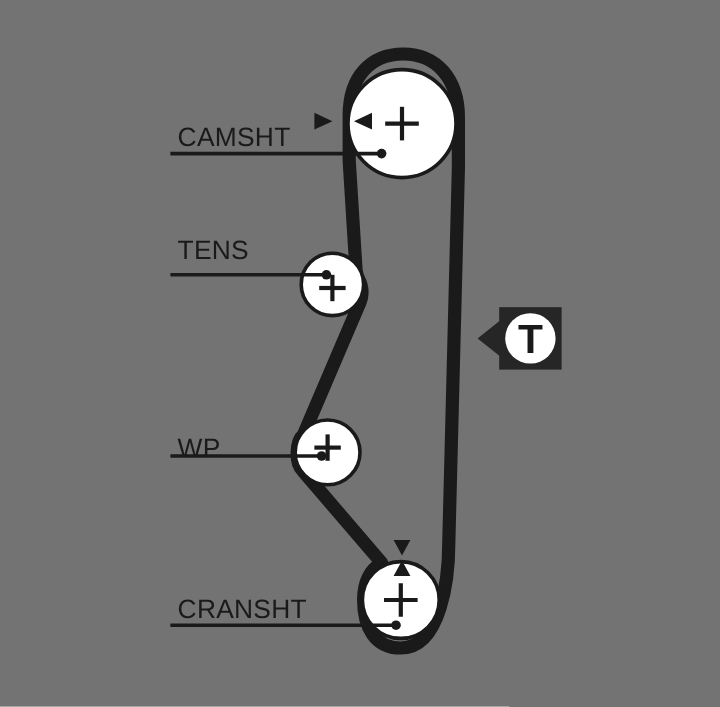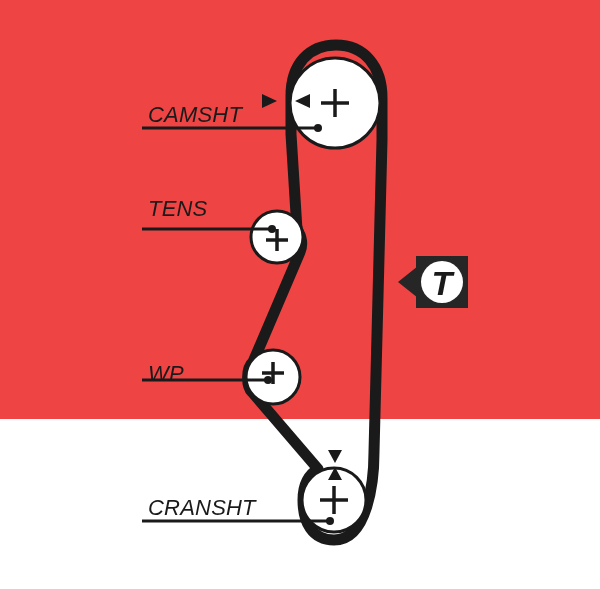--- a/index.html
+++ b/index.html
@@ -9,23 +9,22 @@
   }
   body {
     width: 600px;
     height: 589px;
     font-family: "Liberation Sans", sans-serif;
     overflow: hidden;
   }
   #diagram-root {
     position: relative;
     width: 600px;
-    height: 419px;
-    background: #ef4444;
-    font-style: italic;
+    height: 589px;
+    background: #737373;
   }
   svg#belt-diagram {
     display: block;
     width: 600px;
     height: 589px;
   }
   .label-text {
     font-family: "Liberation Sans", sans-serif;
     font-size: 22px;
     fill: #1a1a1a;

